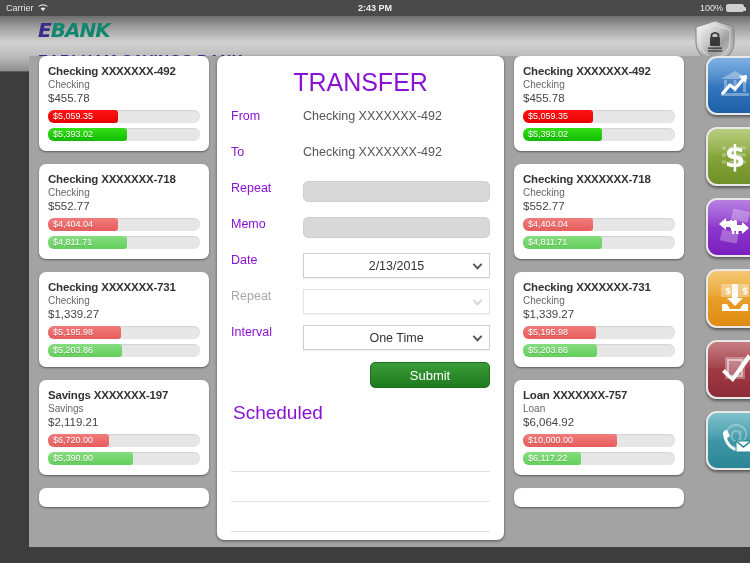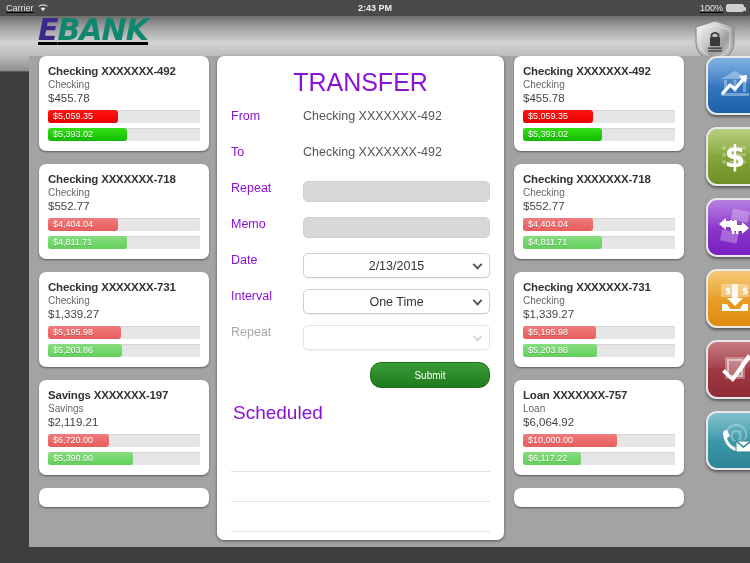--- a/index.html
+++ b/index.html
@@ -2,21 +2,21 @@
 <html><head>
 <meta charset="utf-8">
 <style>
   * { box-sizing: border-box; margin: 0; padding: 0; }
   html, body {
     width: 750px; height: 563px;
     font-family: "Liberation Sans", sans-serif;
     overflow: hidden;
     background: #3d3d3d;
   }
-  #app { position: relative; width: 750px; height: 521px; text-decoration: underline; }
+  #app { position: relative; width: 750px; height: 521px; }
 
   
   .statusbar {
     height: 16px; width: 100%;
     background: #4a4a4a;
     display: flex; align-items: center;
     color: #e8e8e8; font-size: 9px;
     padding: 0 6px;
     position: relative;
   }
@@ -46,21 +46,21 @@
     background: linear-gradient(to bottom, #6e6e6e 0%, #9a9a9a 18%, #d2d2d2 48%, #bdbdbd 72%, #8f8f8f 100%);
     border-bottom: 1px solid #5a5a5a;
     display: flex; align-items: center;
     padding: 0 10px;
     position: relative;
   }
   .logo { margin-left: 28px; line-height: 1; user-select: none; }
   .logo-main {
     font-family: "DejaVu Sans", sans-serif;
     font-weight: bold; font-style: italic;
-    font-size: 30px; letter-spacing: -1px;
+    font-size: 20px; letter-spacing: -1px;
   }
   .logo-e { color: #3b2a8c; }
   .logo-bank { color: #11866f; }
   .logo-sub {
     color: #3b2a8c; font-size: 15px; font-weight: bold;
     letter-spacing: 0.6px; margin-top: 12px;
   }
   .shield-wrap { margin-left: auto; margin-right: 4px; }
 
   
@@ -81,21 +81,21 @@
     margin-bottom: 13px;
     box-shadow: 0 1px 2px rgba(0,0,0,0.45);
   }
   .acct-title {
     font-size: 11.5px; font-weight: bold; color: #333;
     letter-spacing: -0.2px; margin-bottom: 2px;
   }
   .acct-type { font-size: 10px; color: #666; margin-bottom: 2px; }
   .acct-bal  { font-size: 11.5px; color: #444; margin-bottom: 6px; }
   .bar {
-    position: relative; height: 13px; border-radius: 1px;
+    position: relative; height: 13px; border-radius: 6px;
     background: #e6e6e6; margin-bottom: 5px; overflow: hidden;
     box-shadow: inset 0 1px 1px rgba(0,0,0,0.08);
   }
   .bar:last-child { margin-bottom: 0; }
   .bar-fill {
     position: absolute; left: 0; top: 0; bottom: 0;
     border-radius: 3px;
   }
   .bar-label {
     position: absolute; left: 5px; top: 0; line-height: 13px;
@@ -128,40 +128,40 @@
   .row .lbl.dim { color: #a8a8a8; }
   .row .val { color: #555; font-size: 12.5px; }
   .field {
     flex: 1; height: 21px;
     background: #d8d8d8; border: 1px solid #cfcfcf;
     border-radius: 5px;
   }
   .sel-box {
     flex: 1; height: 25px;
     background: #fff; border: 1px solid #cfcfcf;
-    border-radius: 5px;
+    border-radius: 0;
     display: flex; align-items: center; justify-content: center;
     position: relative;
     font-size: 12.5px; color: #333;
     box-shadow: 0 1px 1px rgba(0,0,0,0.05);
   }
   .sel-box.dim { border-color: #e4e4e4; }
   .chev {
     position: absolute; right: 8px; top: 50%;
     width: 7px; height: 7px;
     border-right: 2px solid #555; border-bottom: 2px solid #555;
     transform: translateY(-70%) rotate(45deg);
   }
   .sel-box.dim .chev { border-color: #d5d5d5; }
   .submit-row { display: flex; justify-content: flex-end; margin: 6px 0 14px 0; }
   .submit-btn {
     width: 120px; height: 26px;
     background: linear-gradient(to bottom,#3a9c38,#1f7a1d);
-    border: 1px solid #1c6e1a; border-radius: 11px;
-    color: #fff; font-size: 10px;
+    border: 1px solid #1c6e1a; border-radius: 5px;
+    color: #fff; font-size: 13px;
     display: flex; align-items: center; justify-content: center;
     cursor: pointer;
   }
   .sched-title {
     color: #8a12d6; font-size: 19px; margin: 6px 0 18px 2px;
   }
   .sched-row { height: 30px; border-bottom: 1px solid #e2e2e2; }
 
   
   .rail {
@@ -323,31 +323,31 @@
 
       <div class="row">
         <div class="lbl">Date</div>
         <div class="sel-box">
           <span>2/13/2015</span>
           <span class="chev"></span>
         </div>
       </div>
 
       <div class="row">
+        <div class="lbl dim">Repeat</div>
+        <div class="sel-box dim">
+          <span></span>
+          <span class="chev"></span>
+        </div>
+      </div>
+
+      <div class="row">
         <div class="lbl">Interval</div>
         <div class="sel-box">
           <span>One Time</span>
-          <span class="chev"></span>
-        </div>
-      </div>
-
-      <div class="row">
-        <div class="lbl dim">Repeat</div>
-        <div class="sel-box dim">
-          <span></span>
           <span class="chev"></span>
         </div>
       </div>
 
       <div class="submit-row">
         <div class="submit-btn">Submit</div>
       </div>
 
       <div class="sched-title">Scheduled</div>
       <div id="sched-list">

